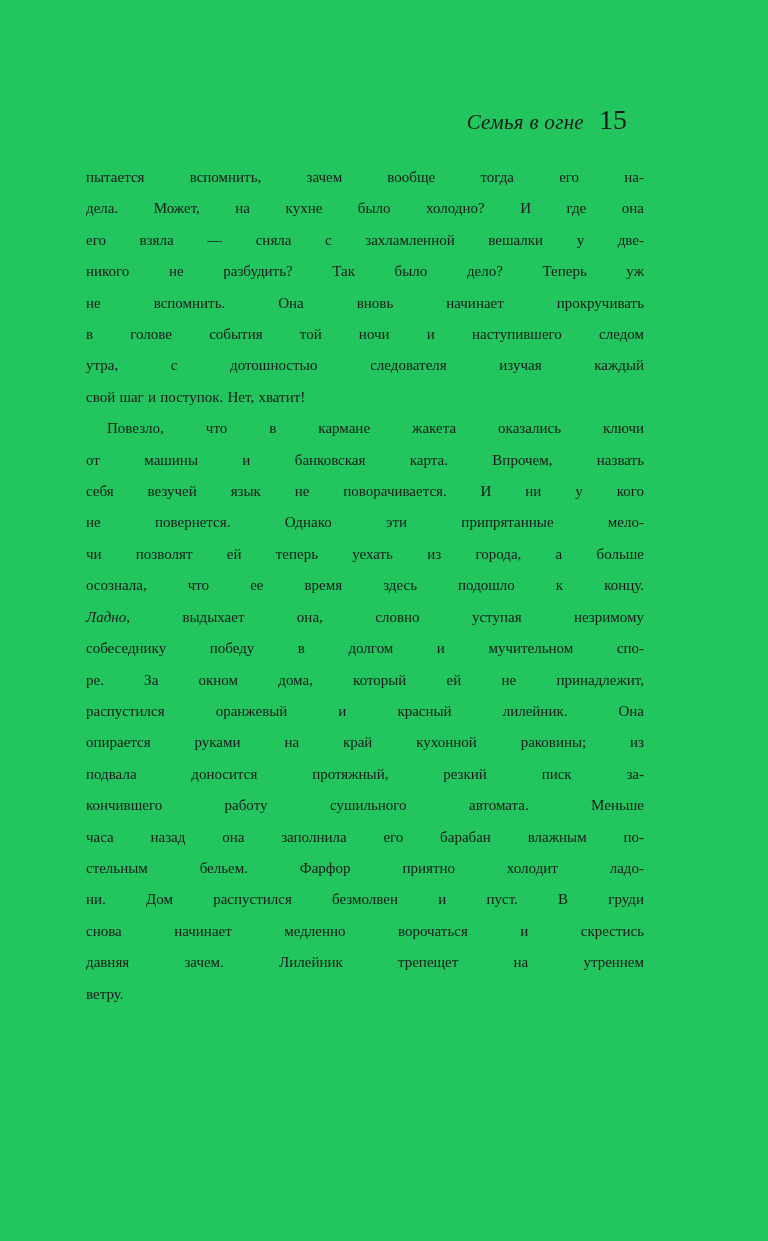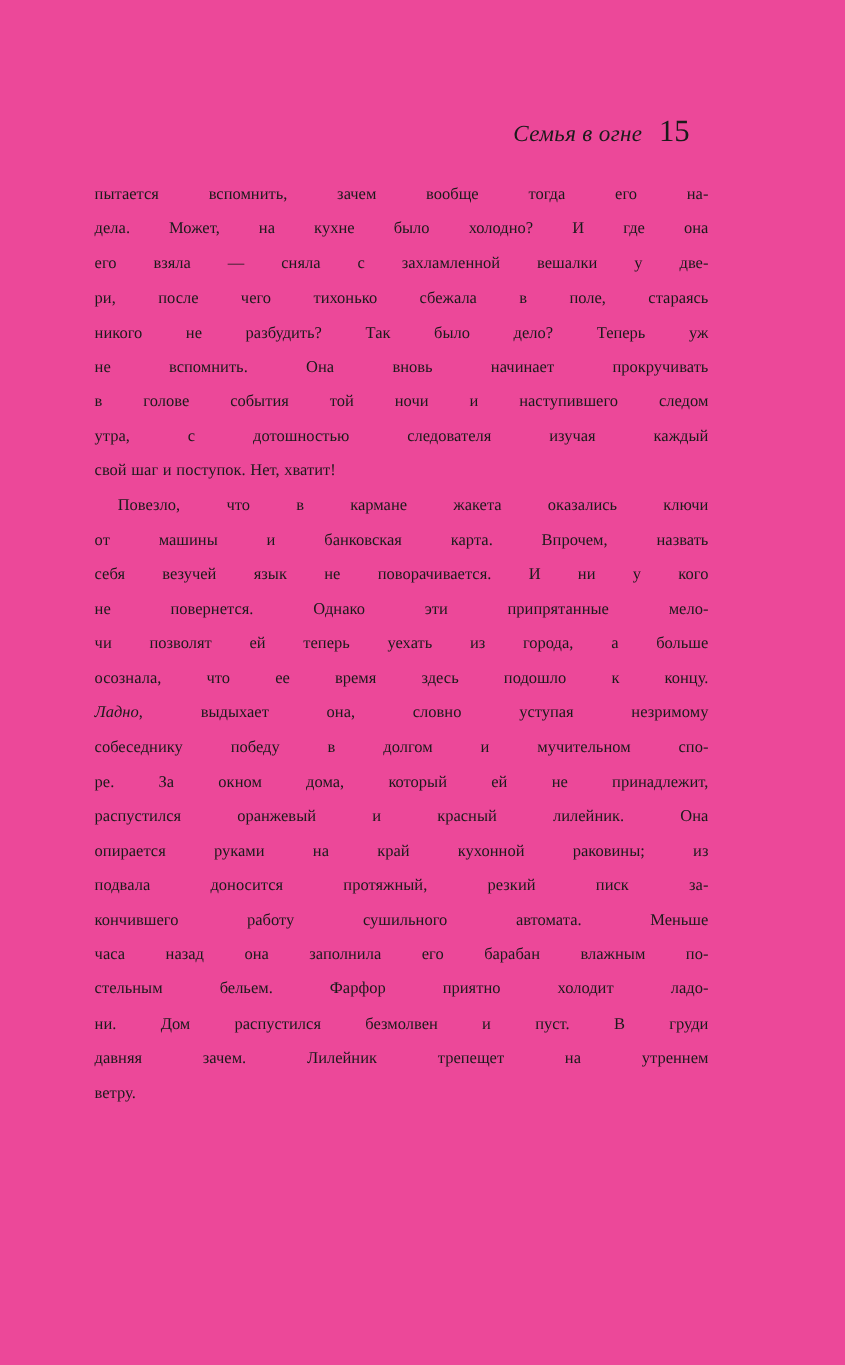--- a/index.html
+++ b/index.html
@@ -4,21 +4,21 @@
 <style>
   html, body {
     margin: 0;
     padding: 0;
     background: #ffffff;
   }
   .page {
     position: relative;
     width: 768px;
     height: 1241px;
-    background: #ec4899;
+    background: #22c55e;
     font-family: "Liberation Serif", "DejaVu Serif", serif;
     color: #1b1b1b;
     overflow: hidden;
   }
   .page-header {
     position: absolute;
     top: 104px;
     left: 86px;
     width: 541px;
     display: flex;
@@ -65,21 +65,20 @@
 <div class="page">
   <div class="page-header">
     <span class="running-title">Семья в огне</span>
     <span class="page-number">15</span>
   </div>
 
   <div class="text-block">
       <div class="line"><span>пытается вспомнить, зачем вообще тогда его на-</span></div>
       <div class="line"><span>дела. Может, на кухне было холодно? И где она</span></div>
       <div class="line"><span>его взяла — сняла с захламленной вешалки у две-</span></div>
-      <div class="line"><span>ри, после чего тихонько сбежала в поле, стараясь</span></div>
       <div class="line"><span>никого не разбудить? Так было дело? Теперь уж</span></div>
       <div class="line"><span>не вспомнить. Она вновь начинает прокручивать</span></div>
       <div class="line"><span>в голове события той ночи и наступившего следом</span></div>
       <div class="line"><span>утра, с дотошностью следователя изучая каждый</span></div>
       <div class="line para-end"><span>свой шаг и поступок. Нет, хватит!</span></div>
       <div class="line indent"><span>Повезло, что в кармане жакета оказались ключи</span></div>
       <div class="line"><span>от машины и банковская карта. Впрочем, назвать</span></div>
       <div class="line"><span>себя везучей язык не поворачивается. И ни у кого</span></div>
       <div class="line"><span>не повернется. Однако эти припрятанные мело-</span></div>
       <div class="line"><span>чи позволят ей теперь уехать из города, а больше</span></div>
@@ -87,16 +86,17 @@
       <div class="line"><em>Ладно</em><span>, выдыхает она, словно уступая незримому</span></div>
       <div class="line"><span>собеседнику победу в долгом и мучительном спо-</span></div>
       <div class="line"><span>ре. За окном дома, который ей не принадлежит,</span></div>
       <div class="line"><span>распустился оранжевый и красный лилейник. Она</span></div>
       <div class="line"><span>опирается руками на край кухонной раковины; из</span></div>
       <div class="line"><span>подвала доносится протяжный, резкий писк за-</span></div>
       <div class="line"><span>кончившего работу сушильного автомата. Меньше</span></div>
       <div class="line"><span>часа назад она заполнила его барабан влажным по-</span></div>
       <div class="line"><span>стельным бельем. Фарфор приятно холодит ладо-</span></div>
       <div class="line"><span>ни. Дом распустился безмолвен и пуст. В груди</span></div>
+      <div class="line"><span>снова начинает медленно ворочаться и скрестись</span></div>
       <div class="line"><span>давняя зачем. Лилейник трепещет на утреннем</span></div>
       <div class="line para-end"><span>ветру.</span></div>
     </div>
 </div>
 
 </body></html>

